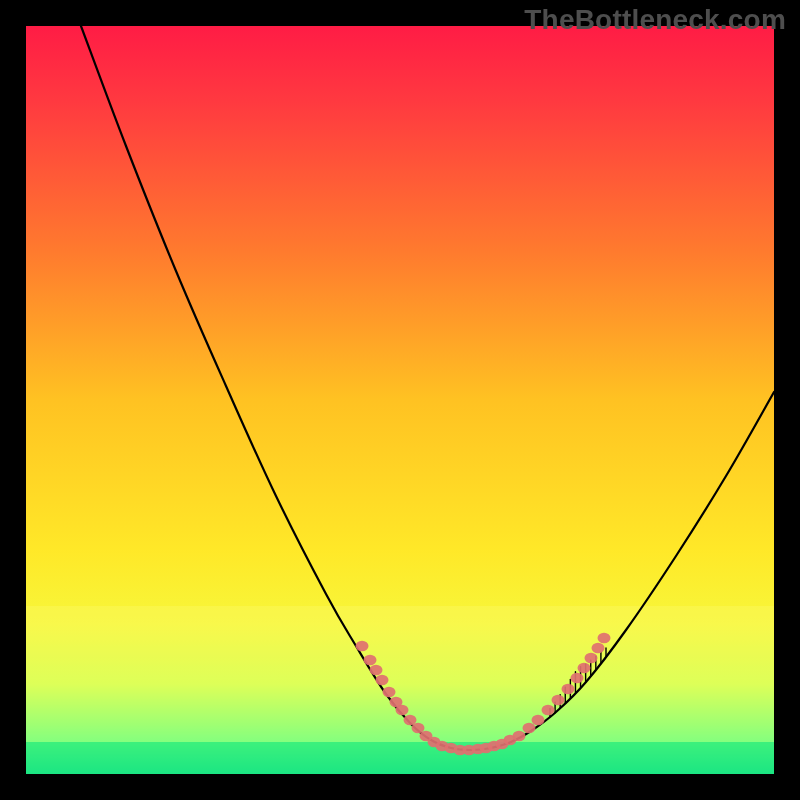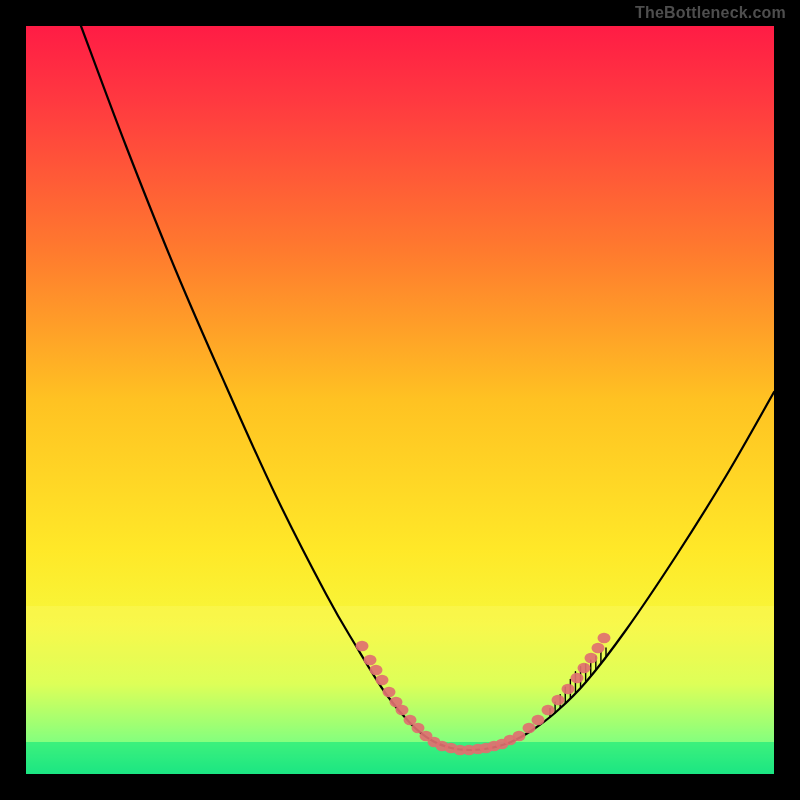--- a/index.html
+++ b/index.html
@@ -17,21 +17,21 @@
     width: 748px;
     height: 748px;
     background: #000;
   }
   .watermark {
     position: absolute;
     top: 4px;
     right: 14px;
     color: #4e4e4e;
     font-family: Arial, Helvetica, sans-serif;
-    font-size: 16px;
+    font-size: 28px;
     font-weight: 600;
     letter-spacing: 0.2px;
   }
   svg {
     display: block;
   }
 </style>
 </head>
 <body>
 

